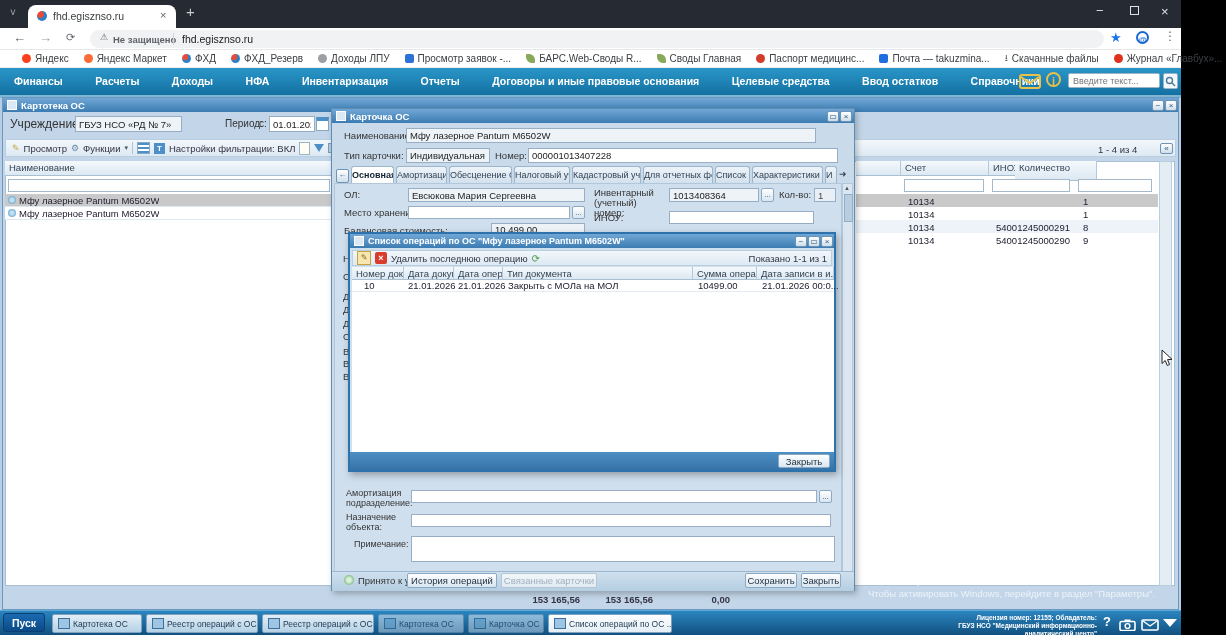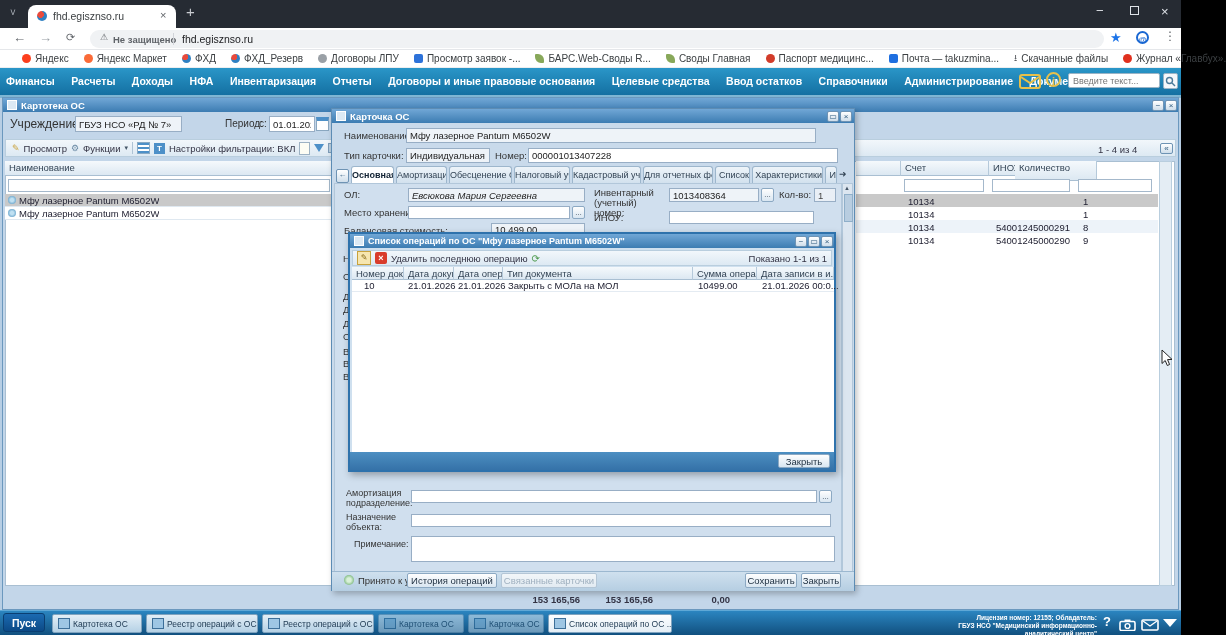--- a/index.html
+++ b/index.html
@@ -10,34 +10,34 @@
        font-family:inherit;line-height:13px;white-space:nowrap;overflow:hidden}
   .fld.dis{background:#e9eff6;color:#444}
   .btn{background:linear-gradient(#fefefe,#d9e6f1);border:1px solid #8ca9c3;border-radius:2px;
        font-size:9.5px;color:#234;text-align:center;cursor:default;white-space:nowrap;overflow:hidden}
   .btn.dim{color:#9fb0bf;background:linear-gradient(#f2f6f9,#e2ebf2);border-color:#b4c6d6}
   .ttl{background:linear-gradient(#71a7d6,#3c7cb2);color:#fff;font-weight:bold;font-size:9.5px;
        display:flex;align-items:center;gap:4px;padding:0 4px}
   .wbtn{width:12px;height:11px;background:linear-gradient(#fff,#cfdeeb);border:1px solid #6e93b4;
        border-radius:2px;font-size:8px;line-height:9px;text-align:center;color:#2e5a7e}
   .tab{background:linear-gradient(#eef4f9,#d2e1ee);border:1px solid #9db6cc;border-bottom:none;
-       border-radius:3px 3px 0 0;font-size:9px;color:#345;text-align:right;line-height:16px;
+       border-radius:3px 3px 0 0;font-size:9px;color:#345;text-align:left;line-height:16px;
        height:17px;overflow:hidden;white-space:nowrap}
   .tab.act{background:#fff;font-weight:bold;color:#123}
   .hdrcell{background:linear-gradient(#f5f9fc,#dce8f2);border-right:1px solid #b5c9da;
        border-bottom:1px solid #a9bfd2;font-size:9.5px;color:#345;padding:1px 4px;
        white-space:nowrap;overflow:hidden}
   .filt{background:#fff;border:1px solid #a4b8cb;height:13px}
   .cell{font-size:9.5px;color:#223;overflow:hidden;white-space:nowrap;padding:1px 4px}
   .row{border-bottom:1px solid #dfe8f0}
   .bm{display:inline-flex;align-items:center;gap:4px;font-size:10px;color:#3c4043;
       margin-right:15px;white-space:nowrap}
   .fav{width:9px;height:9px;border-radius:2px;display:inline-block;flex:0 0 auto}
   .navitem{display:inline-block;color:#fff;font-weight:bold;font-size:10.5px;
-      padding:0 6px;line-height:27px;white-space:nowrap}
+      padding:0 14px;line-height:27px;white-space:nowrap}
   .tbtn{height:19px;background:linear-gradient(#e3eef6,#b5d1e5);border:1px solid #7fa3bf;
       border-radius:2px;font-size:8.5px;color:#1c3750;display:flex;align-items:center;gap:3px;
       padding:0 5px;overflow:hidden;white-space:nowrap}
   .tbtn.dim{opacity:.55}
   .tbtn.act{background:linear-gradient(#fdfeff,#e4eef6)}
   .ticon{width:10px;height:9px;background:#9ec6e4;border:1px solid #3d6f99;flex:0 0 auto}
   .lbl{font-size:9.5px;color:#333;line-height:10px}
   .frag{font-size:9.5px;color:#333;width:7px;overflow:hidden;white-space:nowrap}
 </style>
 </head>
@@ -90,21 +90,21 @@
     <span class="bm">
         <span class="fav" style="background:radial-gradient(circle at 35% 35%,#e84a3c 0 35%,#2f80c2 40%);border-radius:50%"></span>
         <span>ФХД</span>
       </span>
     <span class="bm">
         <span class="fav" style="background:radial-gradient(circle at 35% 35%,#e84a3c 0 35%,#2f80c2 40%);border-radius:50%"></span>
         <span>ФХД_Резерв</span>
       </span>
     <span class="bm">
         <span class="fav" style="background:#9aa0a6;border-radius:50%"></span>
-        <span>Договоры ЛПУ</span>
+        <span>Доходы ЛПУ</span>
       </span>
     <span class="bm">
         <span class="fav" style="background:#2d72d9"></span>
         <span>Просмотр заявок -...</span>
       </span>
     <span class="bm">
         <span class="fav" style="background:#88a85a;border-radius:1px 6px"></span>
         <span>БАРС.Web-Своды R...</span>
       </span>
     <span class="bm">
@@ -260,21 +260,21 @@
     <span class="tab s" style="left:240px;top:57px;width:69px">Кадастровый учет</span>
     <span class="tab s" style="left:311px;top:57px;width:70px">Для отчетных форм</span>
     <span class="tab s" style="left:383px;top:57px;width:35px">Список</span>
     <span class="tab s" style="left:420px;top:57px;width:71px">Характеристики</span>
     <span class="tab s" style="left:493px;top:57px;width:12px">И</span>
     <span class="s" style="left:507px;top:60px;font-size:9px;color:#345">➜</span>
 
     <div class="s" style="left:2px;top:74px;width:508px;height:396px;background:#d0dfee;border:1px solid #b2c7da"></div>
 
     <span class="lbl s" style="left:12px;top:81px">ОЛ:</span>
-    <input class="fld s" style="left: 76px; top: 79px; width: 177px; height: 14px; background: rgb(238, 243, 248); font-style: italic;" value="Евсюкова Мария Сергеевна">
+    <input class="fld s" style="left: 76px; top: 79px; width: 177px; height: 14px; background: rgb(238, 243, 248);" value="Евсюкова Мария Сергеевна">
     <span class="lbl s" style="left:262px;top:79px;width:72px">Инвентарный (учетный) номер:</span>
     <input class="fld s" style="left: 337px; top: 79px; width: 90px; height: 14px; background: rgb(238, 243, 248);" value="1013408364">
     <span class="btn s" style="left:429px;top:79px;width:13px;height:14px;font-size:7px;line-height:12px">…</span>
     <span class="lbl s" style="left:447px;top:81px">Кол-во:</span>
     <input class="fld s dis" style="left: 482px; top: 79px; width: 22px; height: 14px;" value="1">
 
     <span class="lbl s" style="left:12px;top:99px">Место хранения:</span>
     <input class="fld s" style="left: 76px; top: 97px; width: 162px; height: 13px;">
     <span class="btn s" style="left:240px;top:97px;width:13px;height:13px;font-size:7px;line-height:11px">…</span>
     <span class="lbl s" style="left:262px;top:104px">ИНОУ:</span>
@@ -347,20 +347,24 @@
       <span class="cell s" style="left:106px;top:0;padding:0">21.01.2026</span>
       <span class="cell s" style="left:156px;top:0;padding:0">Закрыть с МОЛа на МОЛ</span>
       <span class="cell s" style="left:346px;top:0;padding:0">10499.00</span>
       <span class="cell s" style="left:410px;top:0;padding:0">21.01.2026 00:0...</span>
     </div>
 
     <div class="s" style="left:0;top:218px;width:484px;height:18px;background:linear-gradient(#4d8fc2,#3572a8)"></div>
     <span class="btn s" style="left:428px;top:220px;width:52px;height:14px;line-height:13px"><span>Закрыть</span></span>
   </div>
 
+  <div class="s" style="left:868px;top:571px;color:rgba(255,255,255,.78)">
+    <div style="font-size:13.5px">Активация Windows</div>
+    <div style="font-size:9.5px;margin-top:2px;color:rgba(255,255,255,.7)">Чтобы активировать Windows, перейдите в раздел "Параметры".</div>
+  </div>
 
   <div class="s" style="left:0;top:610px;width:1181px;height:25px;background:linear-gradient(#2b85c0,#11507f);border-top:1px solid #5fa8d6">
     <span class="s" style="left:3px;top:2px;width:42px;height:19px;background:linear-gradient(#1b6ab1,#0c4a86);border:1px solid #0a3f72;border-radius:3px;color:#fff;font-weight:bold;font-size:10.5px;text-align:center;line-height:19px"><span>Пуск</span></span>
     <span class="tbtn s" style="left:52px;top:3px;width:90px">
         <span class="ticon"></span>
         <span>Картотека ОС</span>
       </span>
     <span class="tbtn s" style="left:146px;top:3px;width:112px">
         <span class="ticon"></span>
         <span>Реестр операций с ОС</span>

